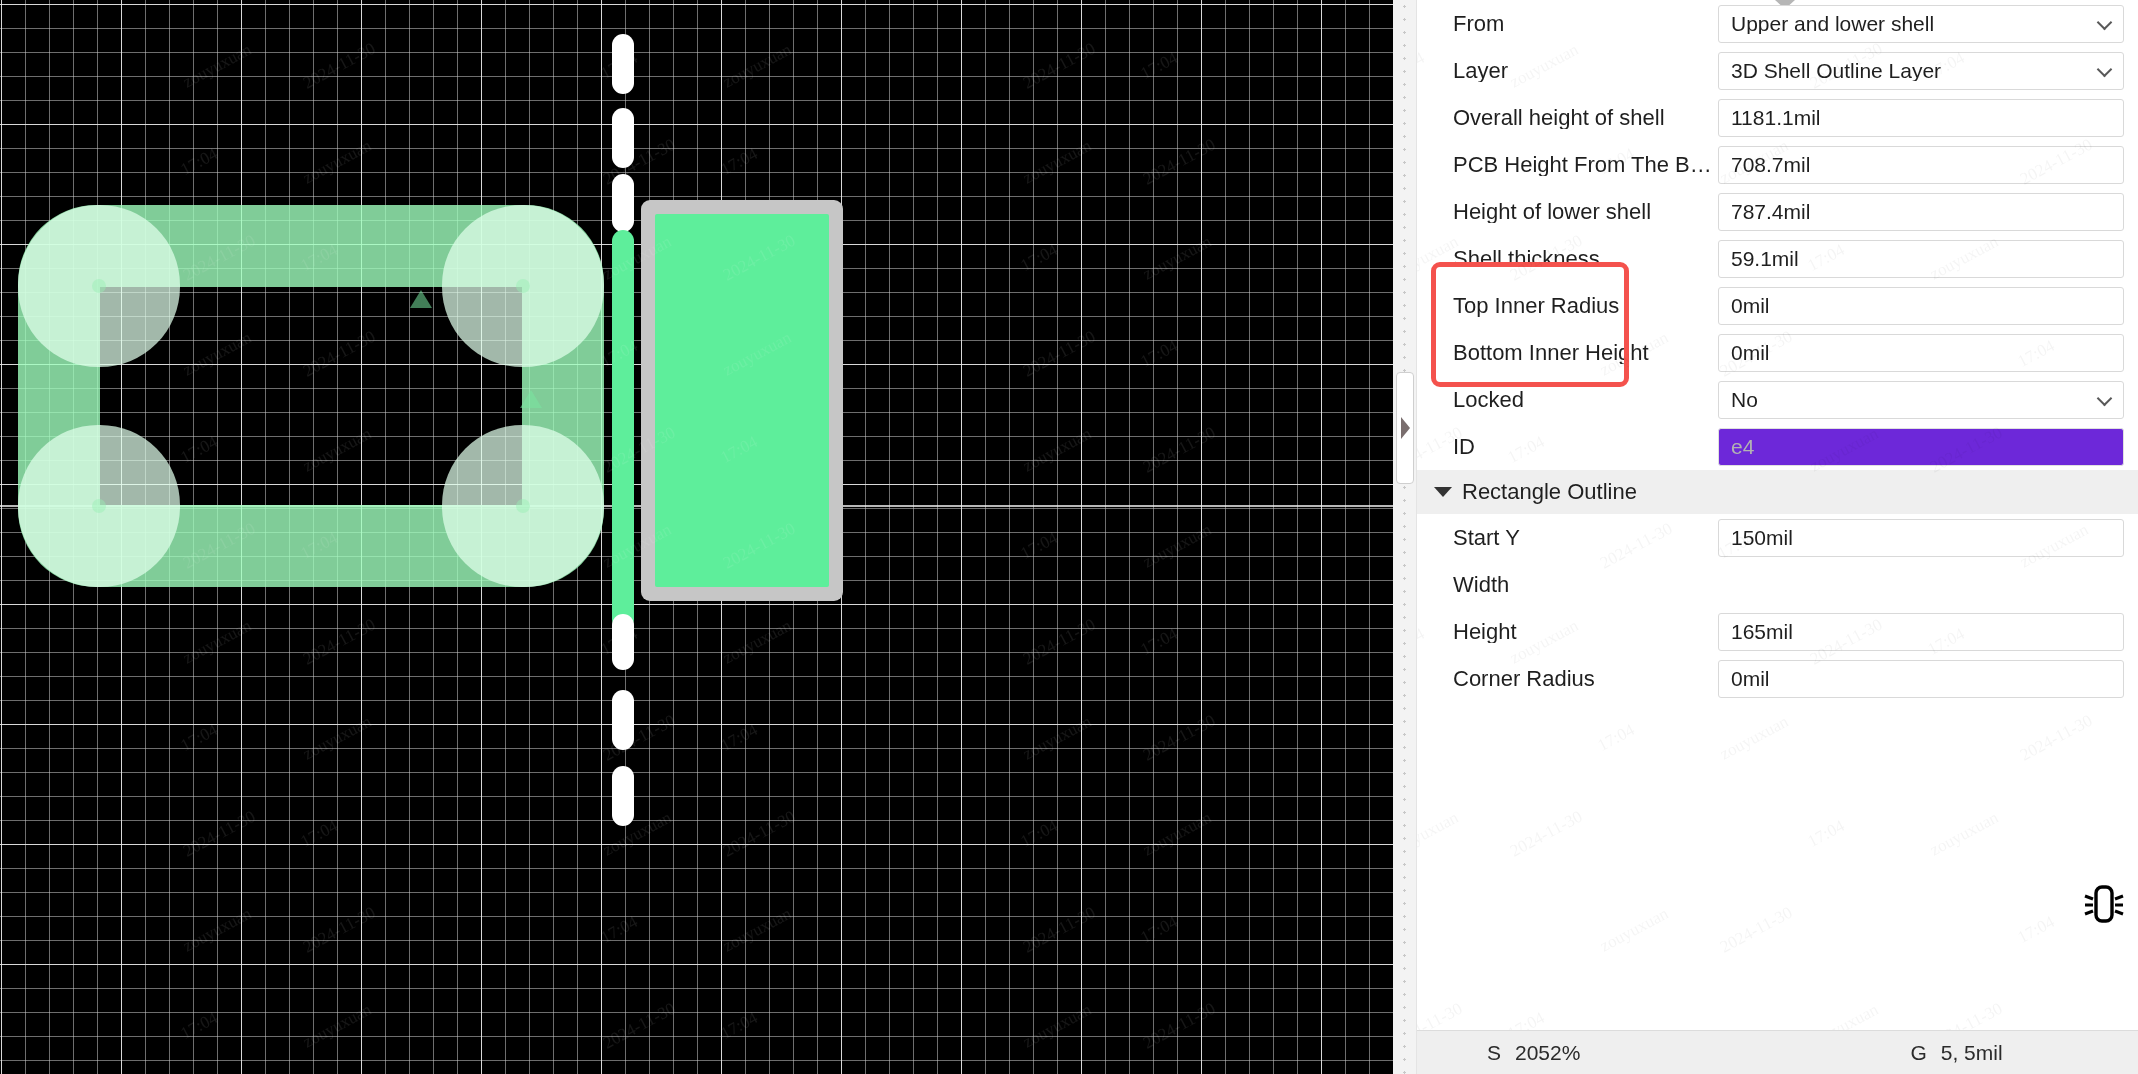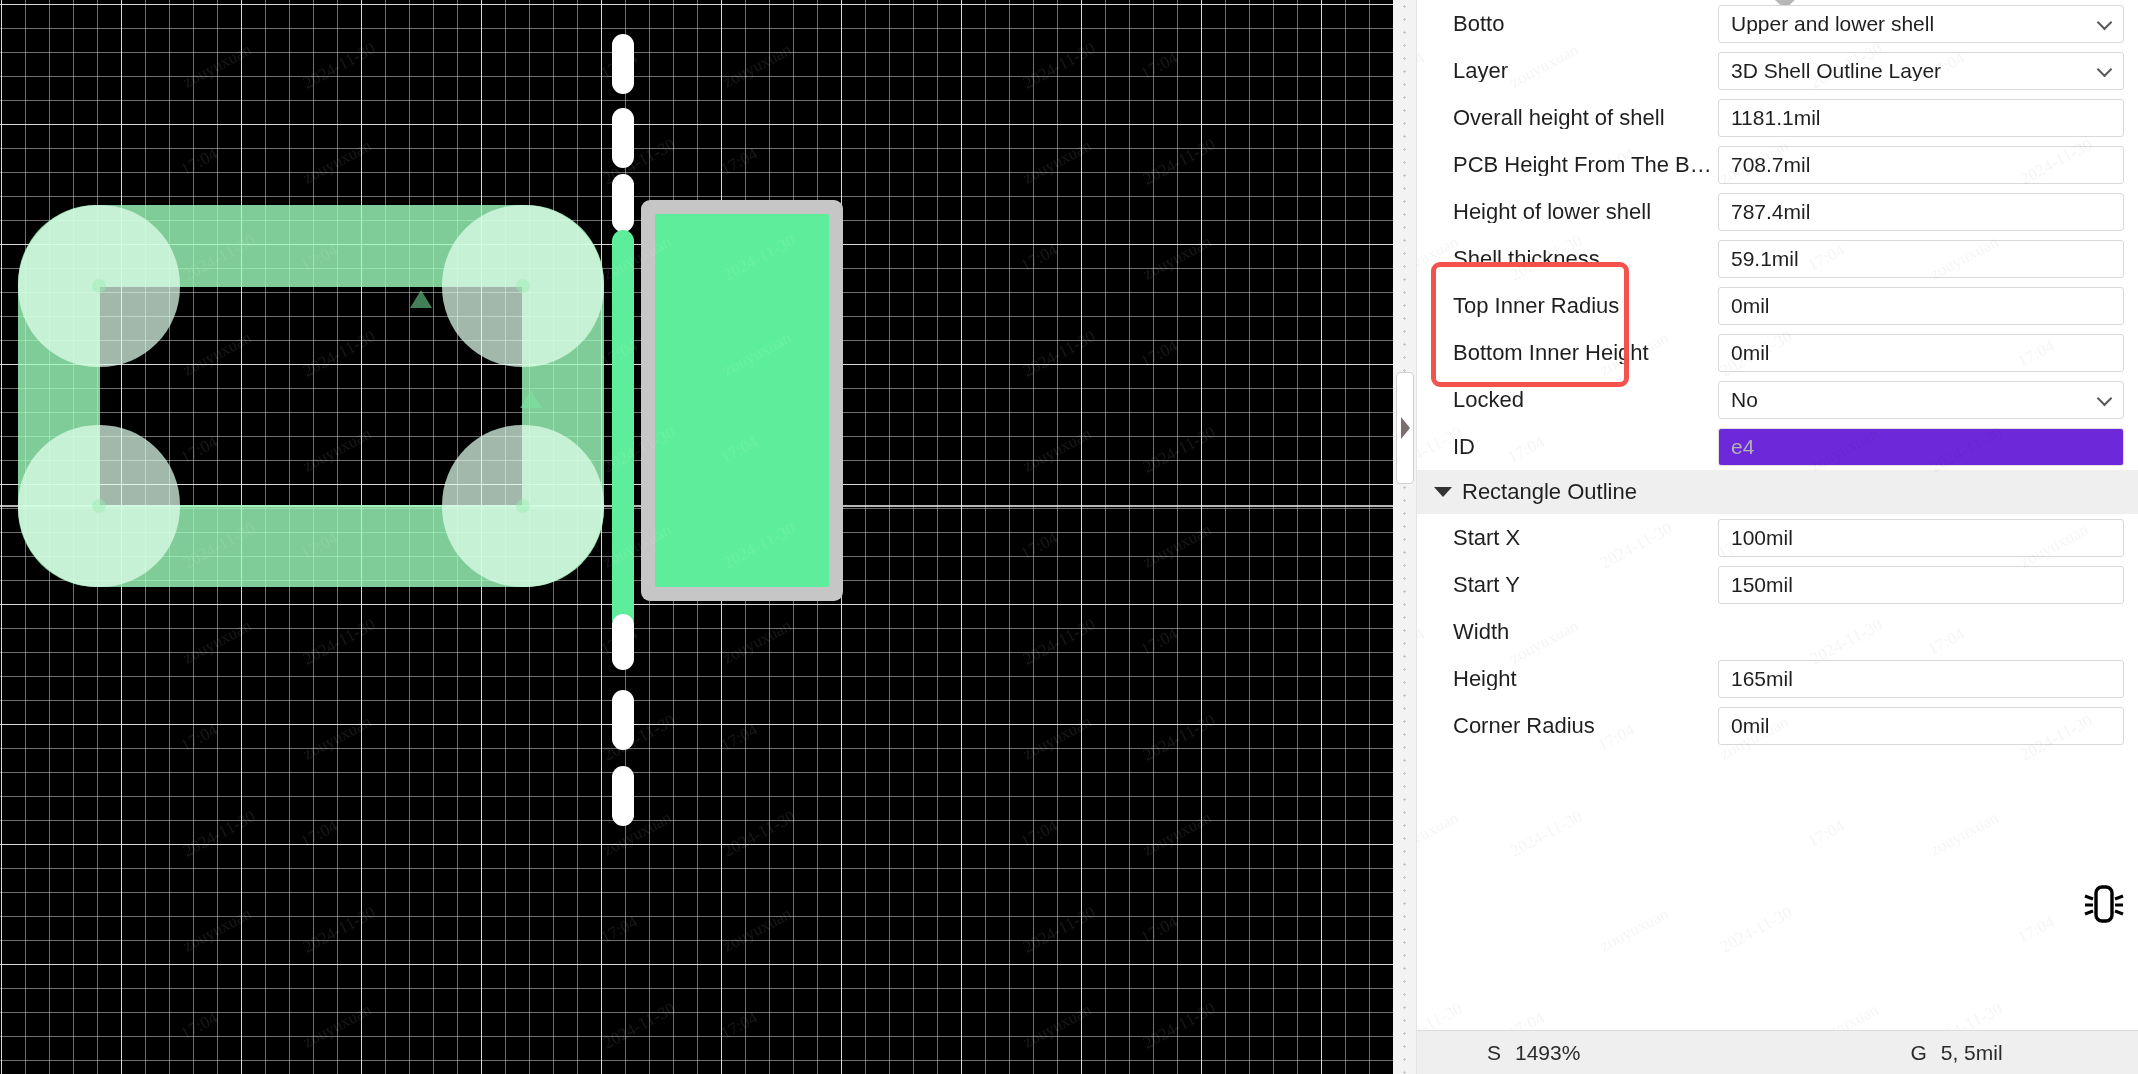--- a/index.html
+++ b/index.html
@@ -371,21 +371,21 @@
     </div>
   </div>
 
   <div id="panel">
     <div id="panel-scroll">
 
       <div class="section-caret-top"></div>
 
       <div id="prop-list">
           <div class="prop-row">
-            <div class="prop-label">Botto</div>
+            <div class="prop-label">From</div>
             <div class="prop-field">
               <span class="prop-value">Upper and lower shell</span>
               <span class="chev-down"></span>
             </div>
           </div>
           <div class="prop-row">
             <div class="prop-label">Layer</div>
             <div class="prop-field">
               <span class="prop-value">3D Shell Outline Layer</span>
               <span class="chev-down"></span>
@@ -441,26 +441,20 @@
             </div>
           </div>
         </div>
 
       <div class="group-header">
         <span class="group-caret"></span>
         <span class="group-title">Rectangle Outline</span>
       </div>
 
       <div id="group-prop-list">
-          <div class="prop-row">
-            <div class="prop-label">Start X</div>
-            <div class="prop-field">
-              <span class="prop-value">100mil</span>
-            </div>
-          </div>
           <div class="prop-row">
             <div class="prop-label">Start Y</div>
             <div class="prop-field">
               <span class="prop-value">150mil</span>
             </div>
           </div>
           <div class="prop-row">
             <div class="prop-label">Width</div>
           </div>
           <div class="prop-row">
@@ -533,21 +527,21 @@
           <span class="wm-text wm-light" style="left: -30px; top: 1016px;">2024-11-30</span>
           <span class="wm-text wm-light" style="left: 90px; top: 1016px;">17:04</span>
           <span class="wm-text wm-light" style="left: 390px; top: 1016px;">zouyuxuan</span>
           <span class="wm-text wm-light" style="left: 510px; top: 1016px;">2024-11-30</span>
         </div>
     </div>
 
     <div id="status-bar">
       <div class="status-item">
         <span class="status-key">S</span>
-        <span class="status-val">1493%</span>
+        <span class="status-val">2052%</span>
       </div>
       <div id="status-gap"></div>
       <div class="status-item">
         <span class="status-key">G</span>
         <span class="status-val">5, 5mil</span>
       </div>
     </div>
   </div>
 </div>
 

